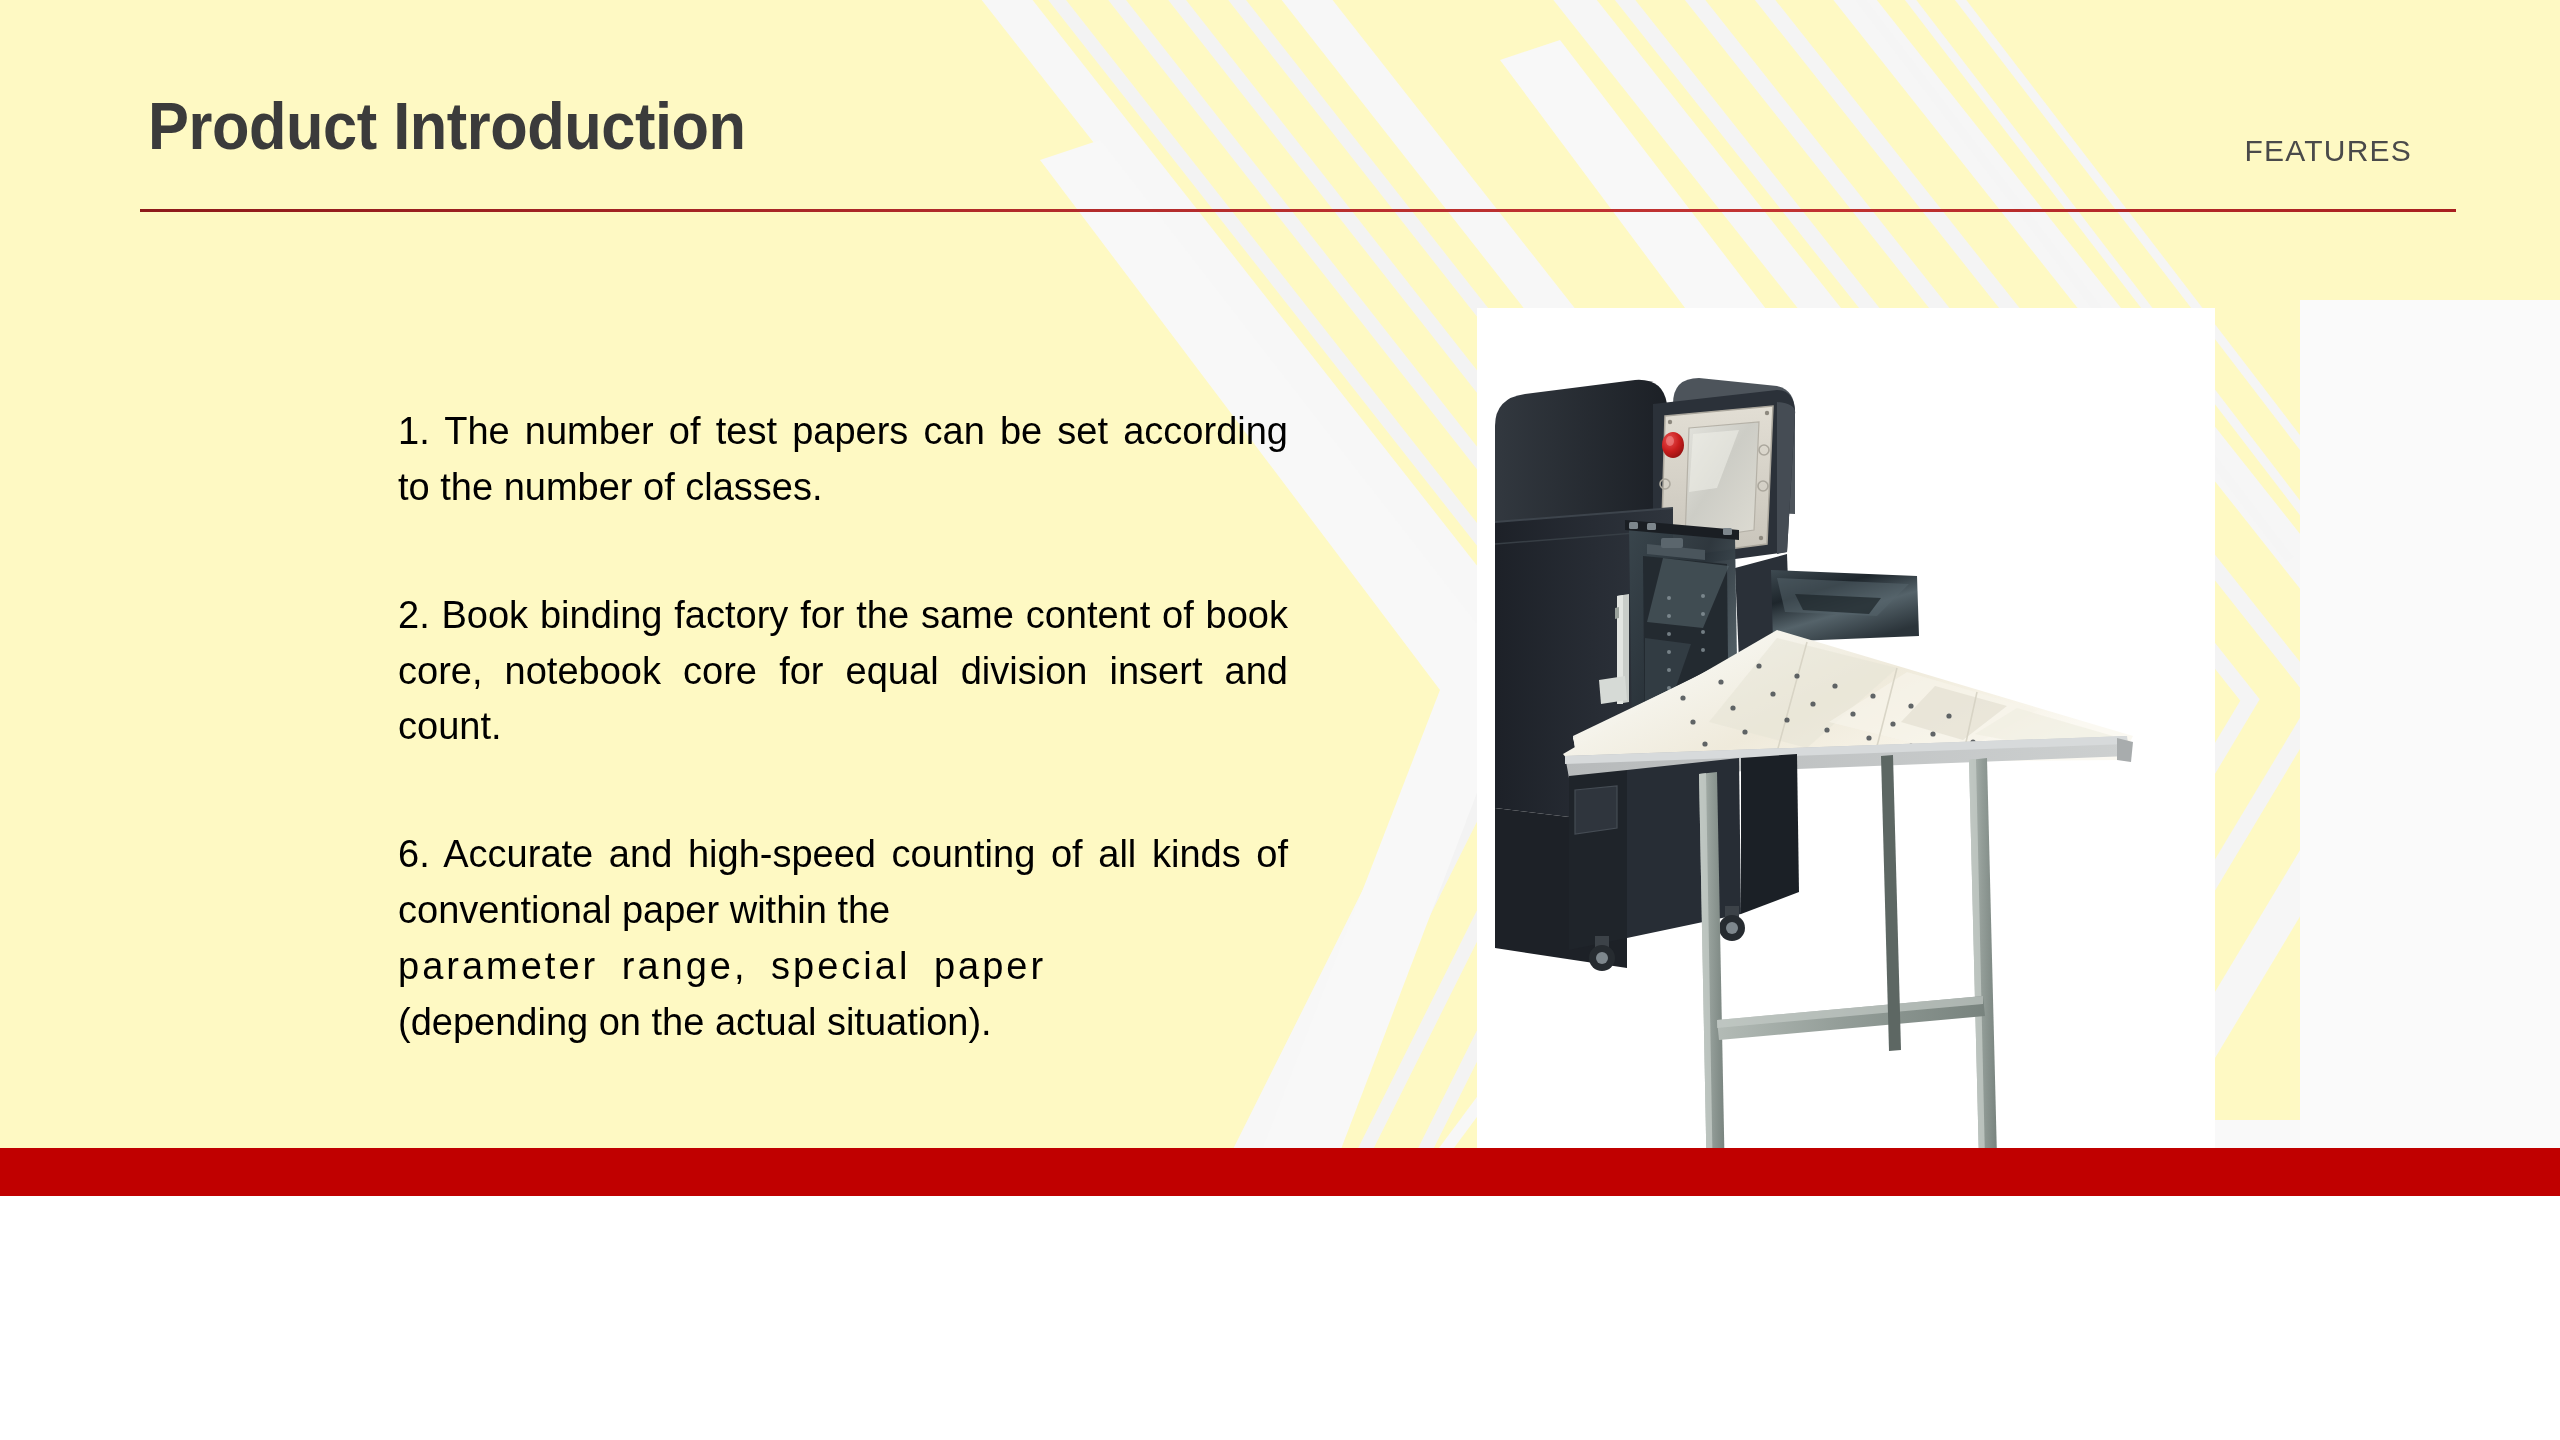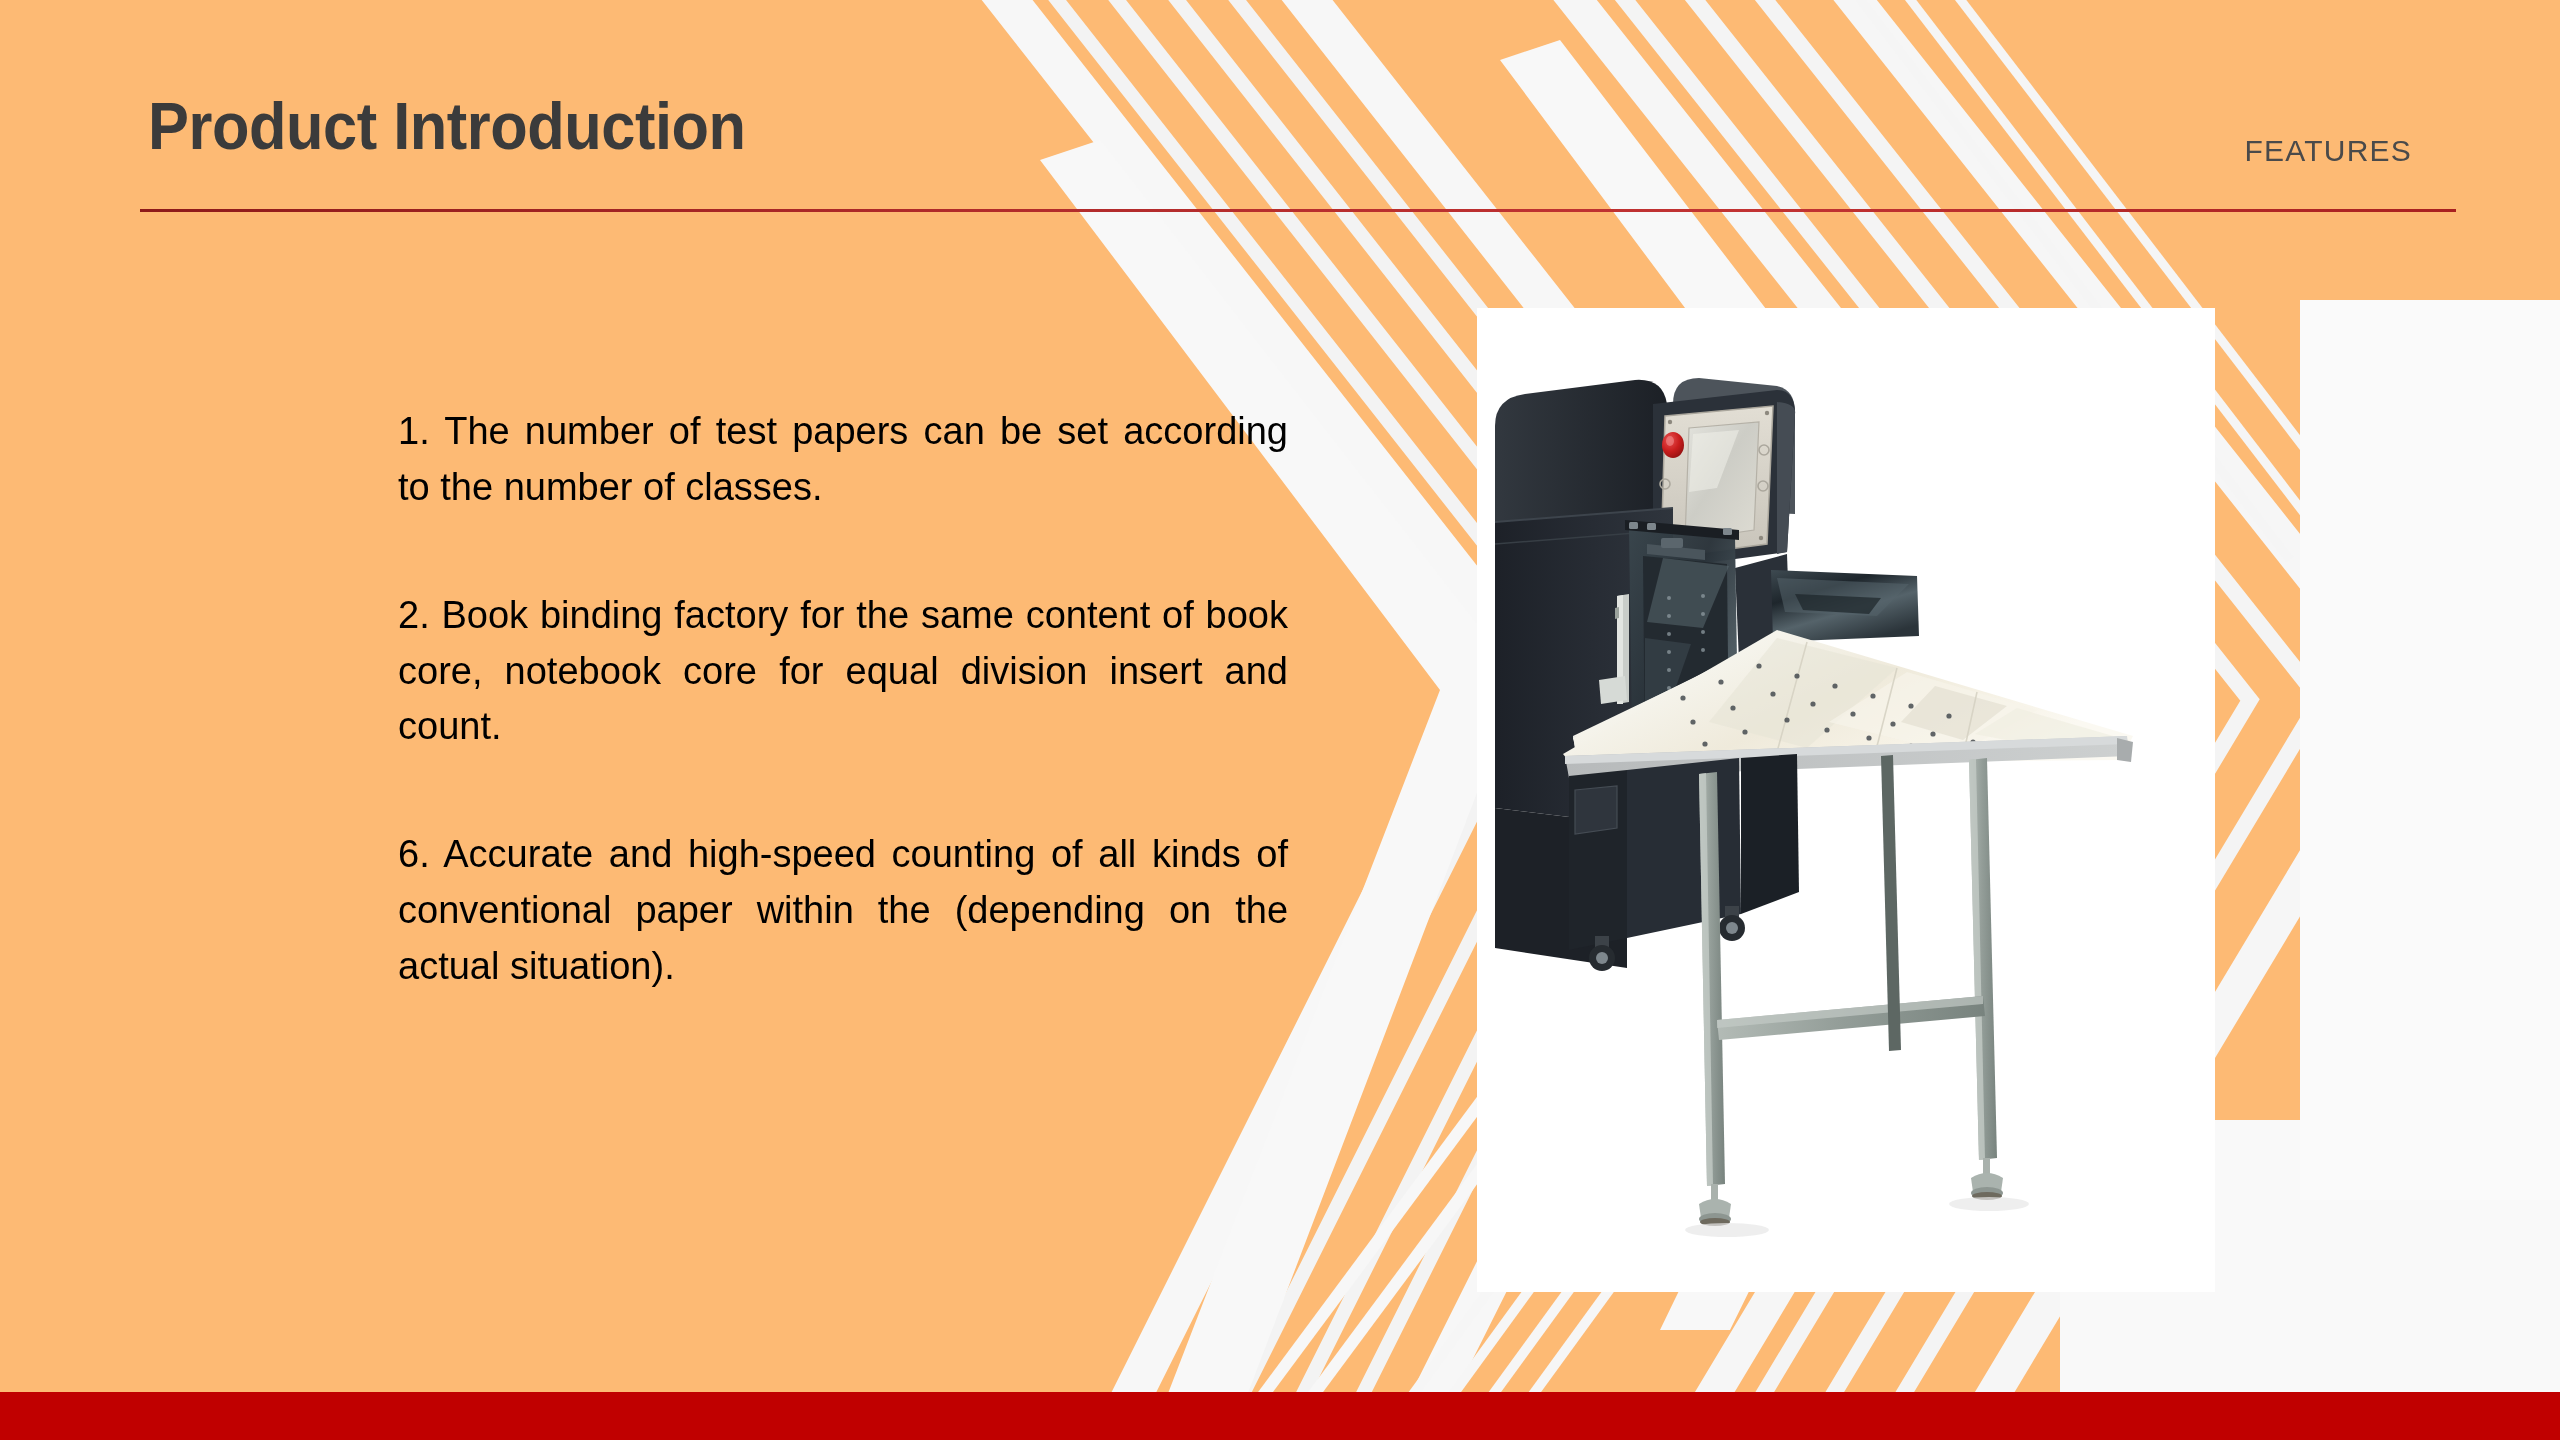--- a/index.html
+++ b/index.html
@@ -4,22 +4,22 @@
 <style>
   * { margin:0; padding:0; box-sizing:border-box; }
   html, body {
     width:2560px; height:1440px;
     background:#ffffff;
     font-family:"Liberation Sans", sans-serif;
     overflow:hidden;
   }
   #slide {
     position:relative;
-    width:2560px; height:1440px;
-    background:#fdba74;
+    width:2560px; height:1196px;
+    background:#fef9c3;
     overflow:hidden;
   }
 
   
   .wm-layer { position:absolute; inset:0; overflow:hidden; pointer-events:none; }
   .wm-svg { position:absolute; left:0; top:0; width:2560px; height:1440px; }
 
   
   .title {
     position:absolute;
@@ -151,20 +151,21 @@
 
   <div class="title">Product Introduction</div>
   <div class="eyebrow">FEATURES</div>
   <div class="divider"></div>
 
   <div class="body-block">
     <p class="para">1. The number of test papers can be set according to the number of classes.</p>
     <p class="para">2. Book binding factory for the same content of book core, notebook core for equal division insert and count.</p>
     <p class="para">
       <span>6. Accurate and high-speed counting of all kinds of conventional paper within the</span>
+      <span class="spread">parameter range, special paper</span>
       <span>(depending on the actual situation).</span>
     </p>
   </div>
 
   <div class="photo-panel">
     <svg class="photo-svg" viewBox="0 0 738 984" preserveAspectRatio="none">
       <defs>
         <linearGradient id="gTableTop" x1="0" y1="0" x2="1" y2="0.5">
           <stop offset="0%" stop-color="#e9e9e4"></stop>
           <stop offset="28%" stop-color="#f6f5ee"></stop>

